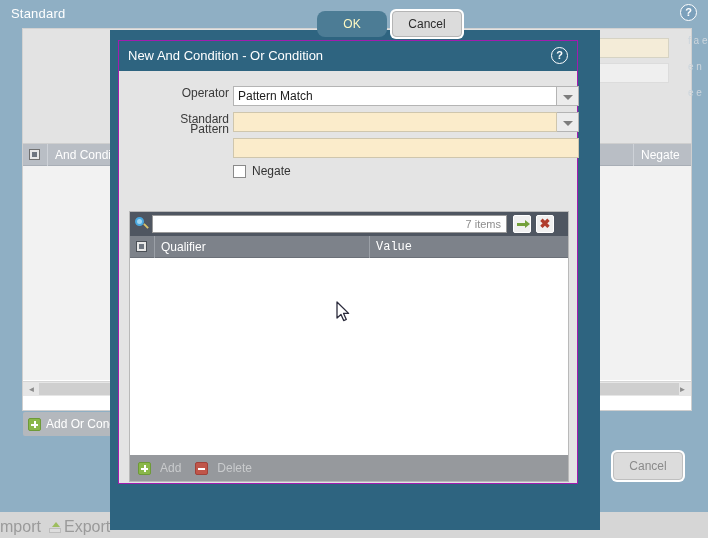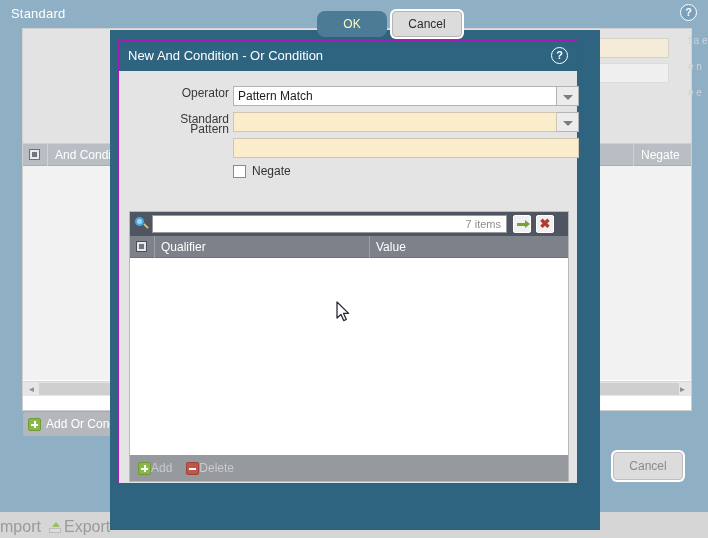--- a/index.html
+++ b/index.html
@@ -309,21 +309,21 @@
     position: absolute; left: 0; top: 46px; right: 0; bottom: 26px;
     background: #ffffff;
   }
   .grid-footer {
     position: absolute; left: 0; bottom: 0; width: 100%; height: 26px;
     background: #96999d;
     display: flex; align-items: center; gap: 14px;
     padding-left: 8px;
   }
   .gf-btn {
-    display: flex; align-items: center; gap: 0;
+    display: flex; align-items: center; gap: 9px;
     color: #c9cbcd; font-size: 12px;
   }
 
   
   .dlg-footer {
     position: absolute; left: 110px; top: 484px; width: 490px; height: 46px;
     background: #2e6480;
   }
   .btn-ok {
     position: absolute; left: 317px; top: 11px; width: 70px; height: 26px;
@@ -469,21 +469,21 @@
         <div class="clear-btn">✖</div>
       </div>
 
       <div class="grid-header">
         <div class="gh-check">
             <i></i>
           </div>
         <div class="gh-sep" style="left:24px;"></div>
         <div class="gh-col" style="left:31px;">Qualifier</div>
         <div class="gh-sep" style="left:239px;"></div>
-        <div class="gh-col" style="left:246px;">Value</div>
+        <div class="gh-col" style="left:246px;font-family:Liberation Mono, monospace;">Value</div>
       </div>
 
       <div class="grid-body"></div>
 
       <div class="grid-footer">
         <div class="gf-btn">
           <span class="plus-icon"></span>
           <span>Add</span>
         </div>
         <div class="gf-btn">

